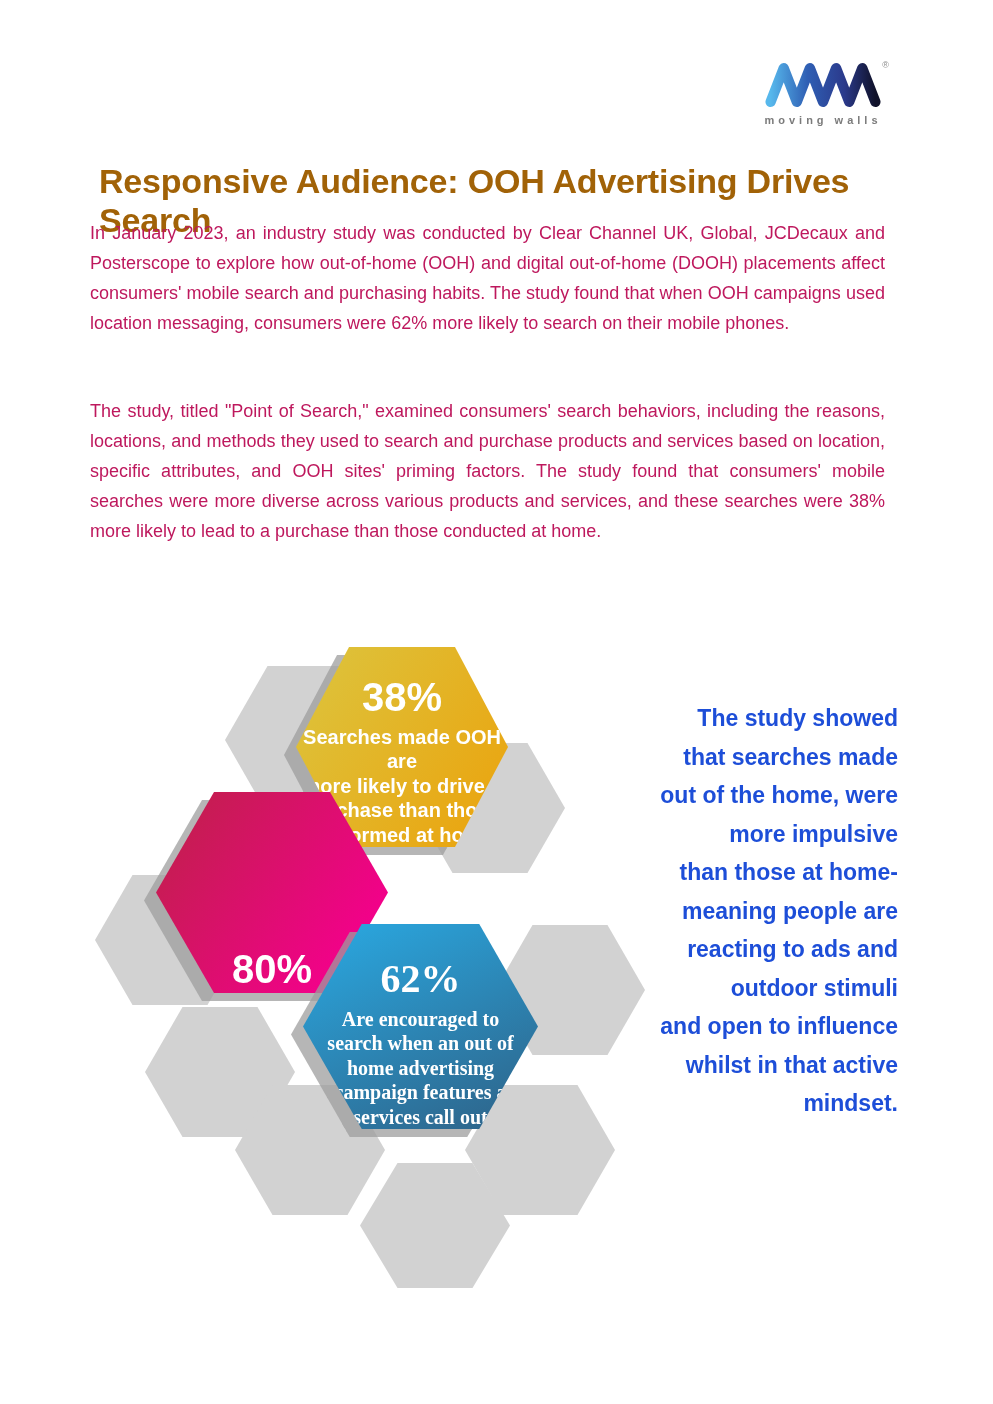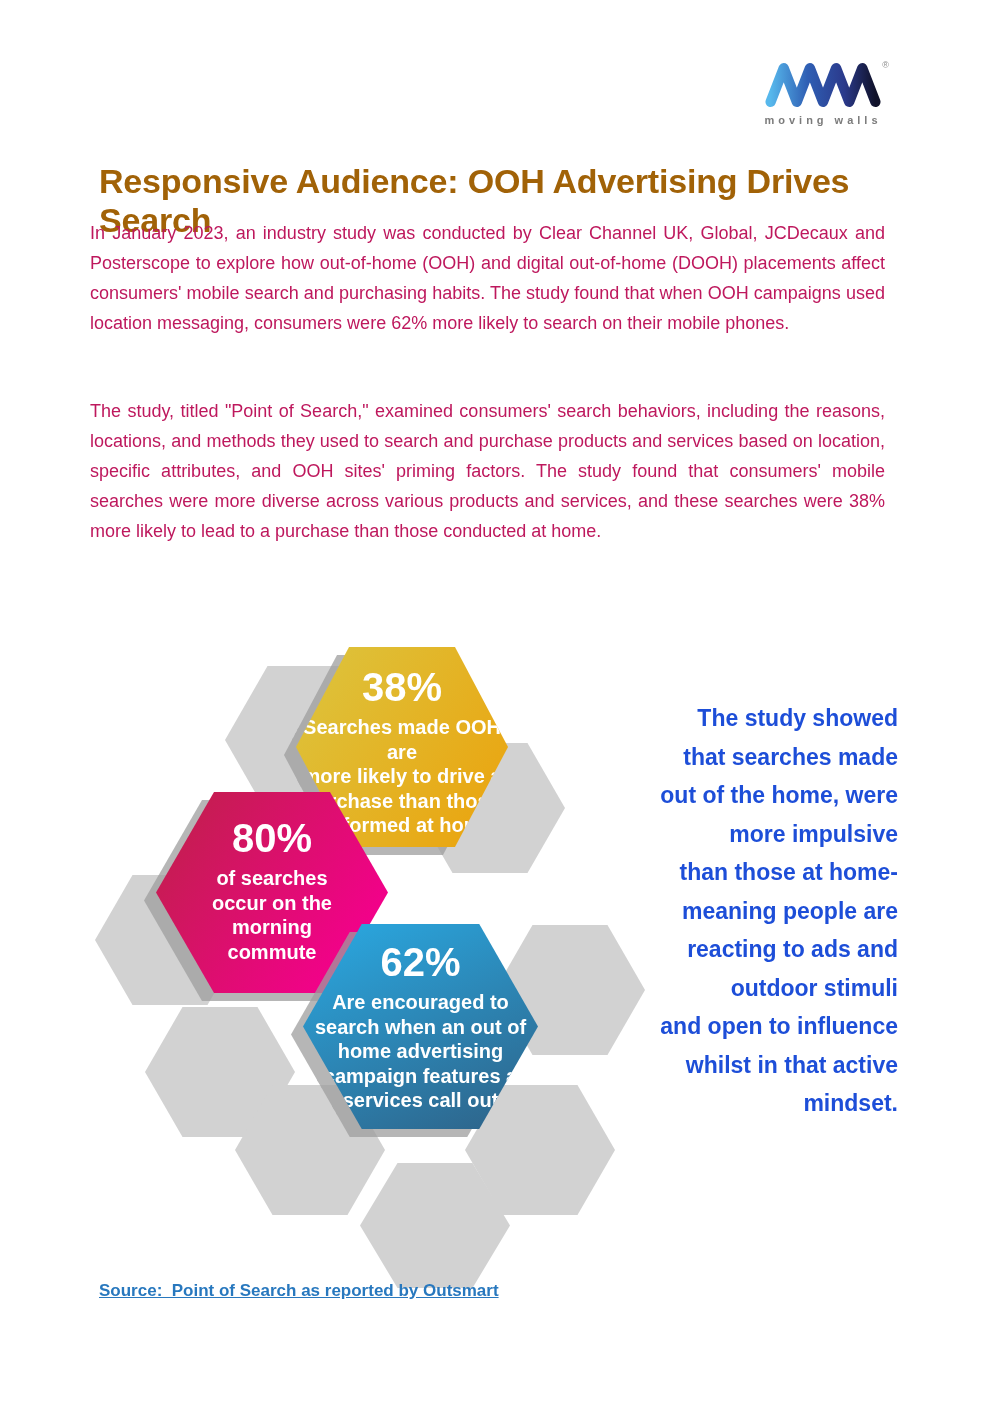--- a/index.html
+++ b/index.html
@@ -18,28 +18,28 @@
   .title { position:absolute; left:99px; top:162px; width:800px;
            font-size:34px; font-weight:bold; color:#a16207; letter-spacing:-0.2px; }
   .body-p { position:absolute; left:90px; width:795px; font-size:18px; line-height:30px;
             color:#be185d; text-align:justify; }
   .p1 { top:218px; }
   .p2 { top:396px; }
   .p3 { top:579px; }
 
   
   .infographic { position:absolute; left:90px; top:640px; width:600px; height:660px; }
-  .hex { clip-path:polygon(25% 0%, 75% 0%, 100% 50%, 75% 100%, 25% 100%, 0% 50%); }
+  .hex { clip-path:polygon(25% 0%, 75% 0%, 100% 50%, 75% 100%, 25% 100%, 0% 50%);justify-content:flex-end; }
   .hex-gray { position:absolute; background:#d2d2d2; }
   .hex-wrap { position:absolute; filter:drop-shadow(-12px 8px 0 rgba(158,158,158,0.75)); }
   .hex-color { width:100%; height:100%; display:flex; flex-direction:column; align-items:center;
                color:#ffffff; text-align:center; }
   .hex-gold  { background:linear-gradient(125deg,#dcc53f 0%,#e9a713 85%); padding-top:16px; }
   .hex-pink  { background:linear-gradient(125deg,#bd2247 0%,#f4008c 85%); padding-top:22px; }
-  .hex-blue  { background:linear-gradient(155deg,#2aaae3 0%,#2e6186 100%); padding-top:14px; }
+  .hex-blue  { background:linear-gradient(155deg,#2aaae3 0%,#2e6186 100%); padding-top:14px;font-family:Liberation Serif, serif; }
   .stat-value { font-size:40px; font-weight:bold; line-height:48px; }
   .stat-desc  { margin-top:4px; font-size:20px; font-weight:bold; line-height:24.5px;
                 white-space:pre-line; }
 
   
   .quote { position:absolute; left:600px; top:699px; width:298px; text-align:right;
            font-size:23px; font-weight:bold; color:#1d4ed8; line-height:38.5px;
            white-space:pre-line; }
 
   
@@ -91,24 +91,20 @@
         <div class="stat-desc">Searches made OOH are
 more likely to drive a
 purchase than those
 performed at home</div>
       </div>
     </div>
 
     <div class="hex-wrap" style="left:66px;top:152px;width:232px;height:201px;">
       <div class="hex hex-color hex-pink">
         <div class="stat-value">80%</div>
-        <div class="stat-desc">of searches
-occur on the
-morning
-commute</div>
       </div>
     </div>
 
     <div class="hex-wrap" style="left:213px;top:284px;width:235px;height:205px;">
       <div class="hex hex-color hex-blue">
         <div class="stat-value">62%</div>
         <div class="stat-desc">Are encouraged to
 search when an out of
 home advertising
 campaign features a
@@ -123,15 +119,14 @@
 out of the home, were
 more impulsive
 than those at home-
 meaning people are
 reacting to ads and
 outdoor stimuli
 and open to influence
 whilst in that active
 mindset.</aside>
 
-  <a class="source" href="#">Source:  Point of Search as reported by Outsmart</a>
 
 </div>
 
 </body></html>

